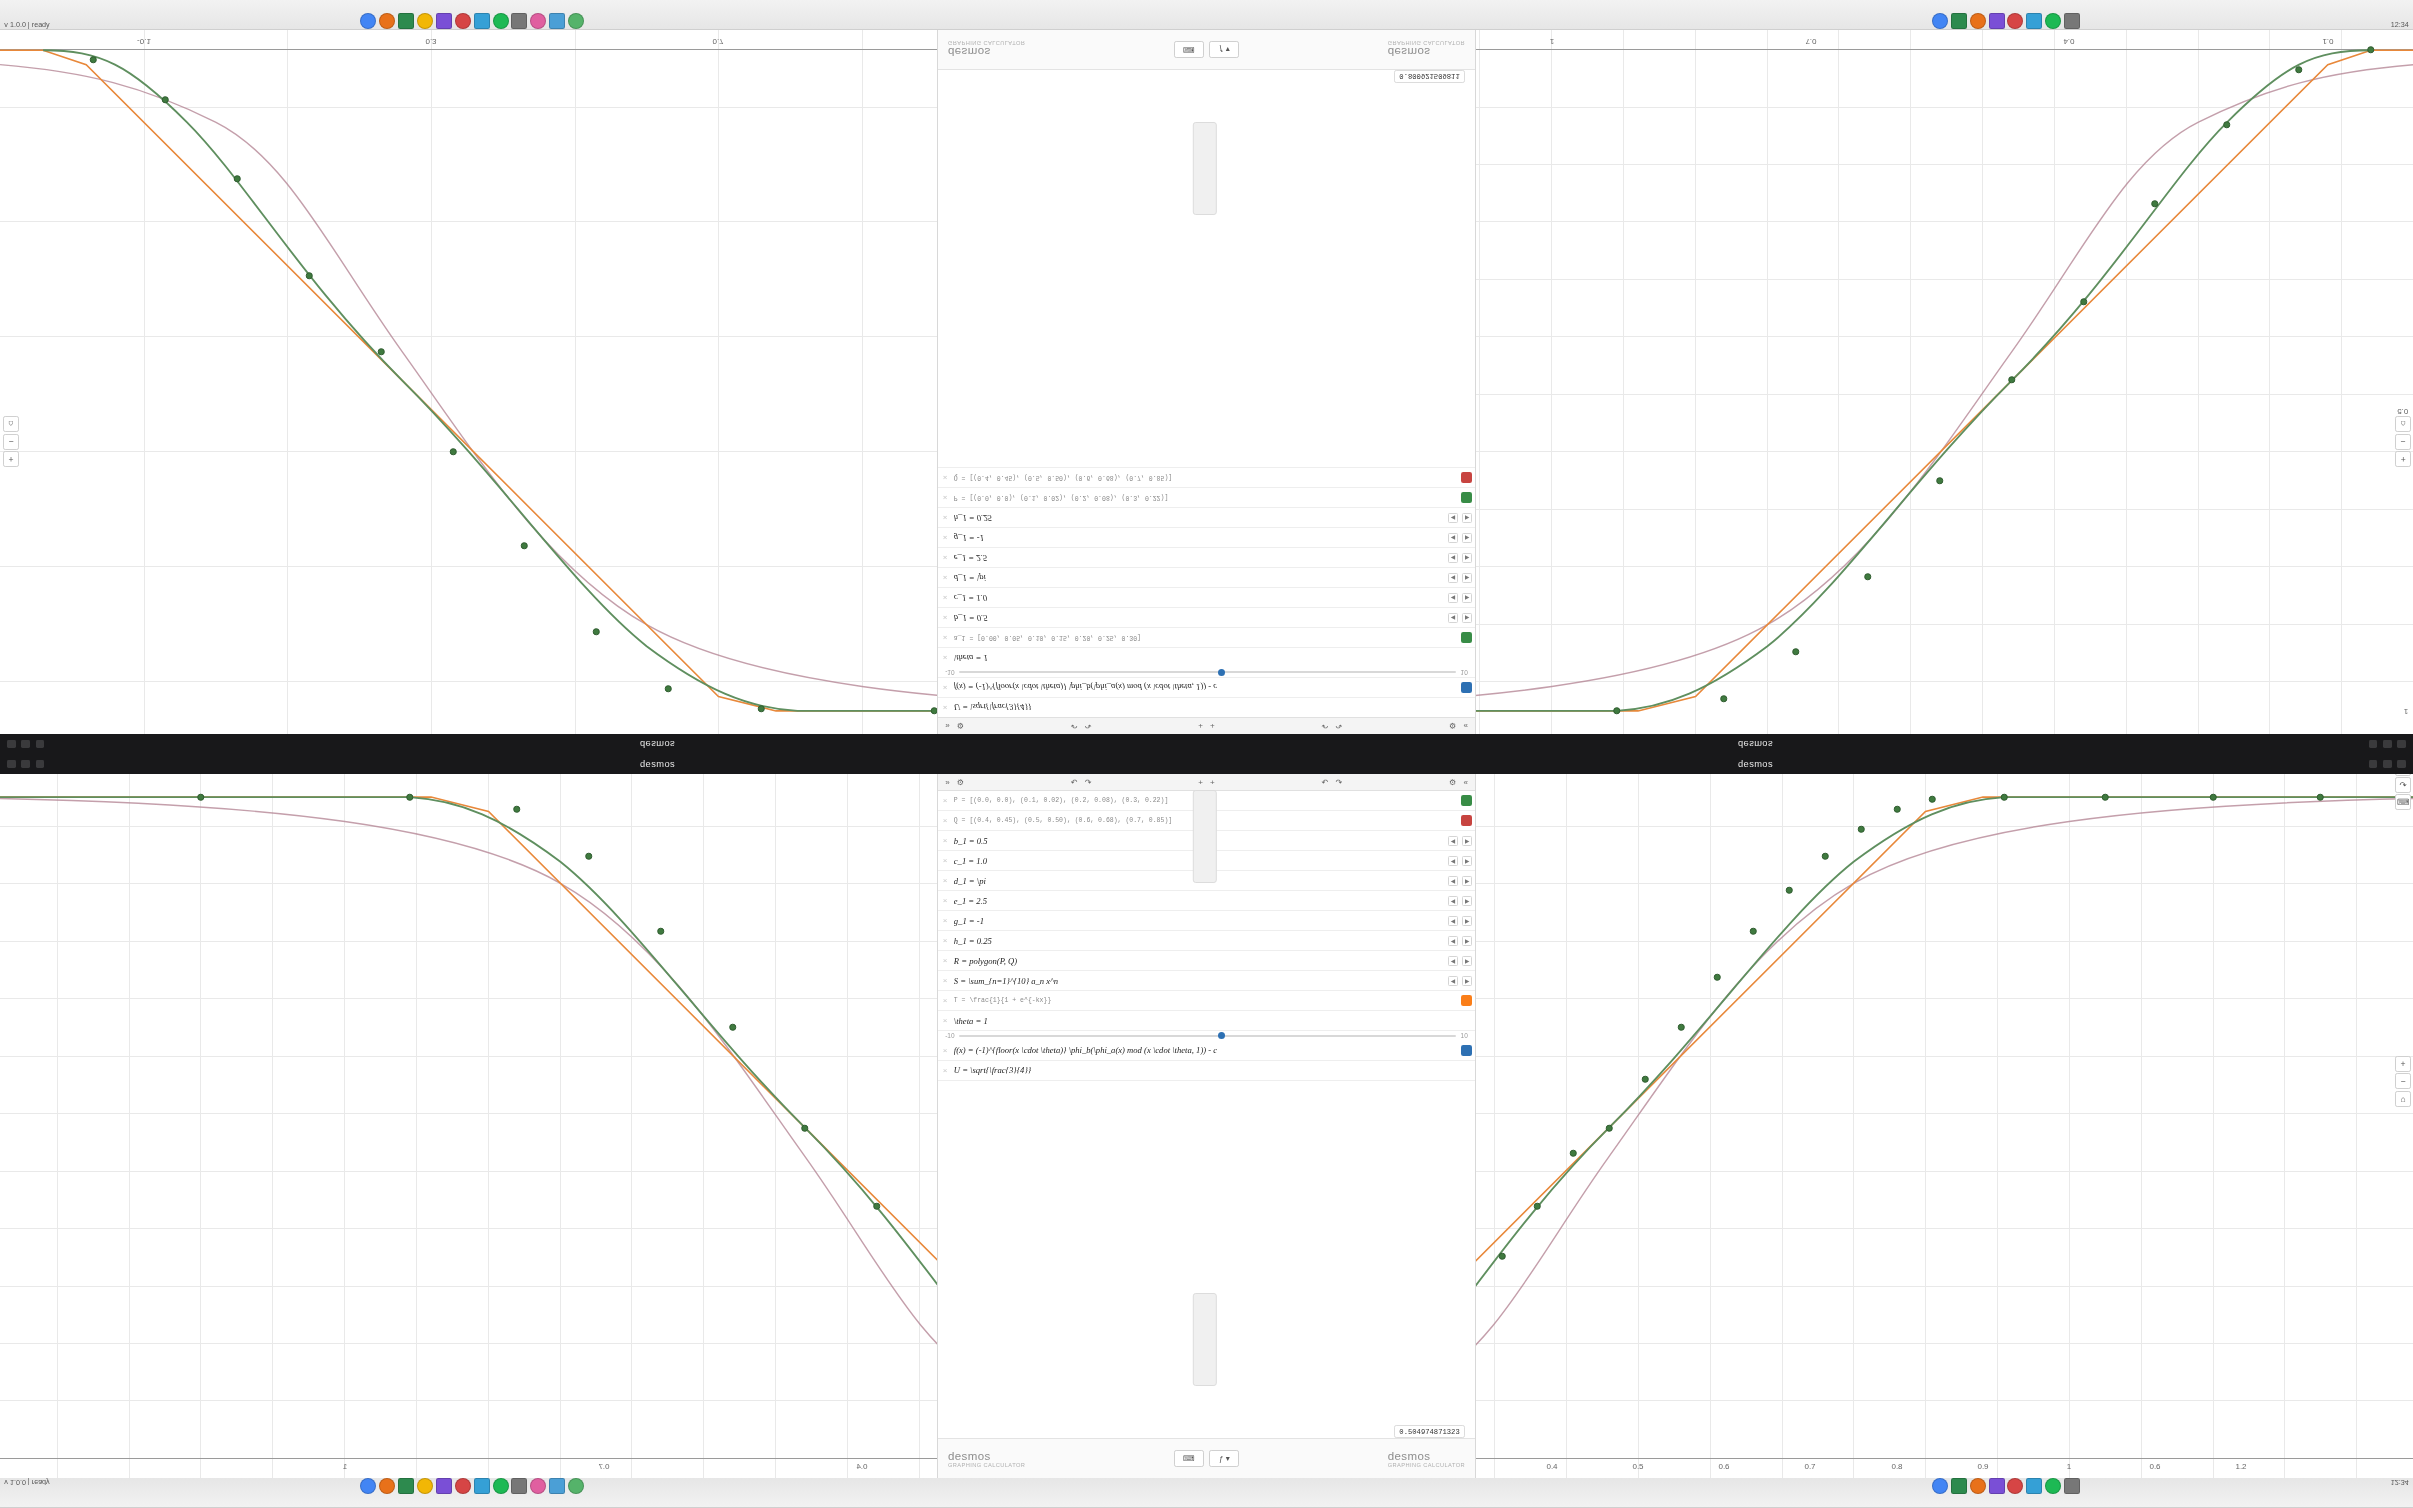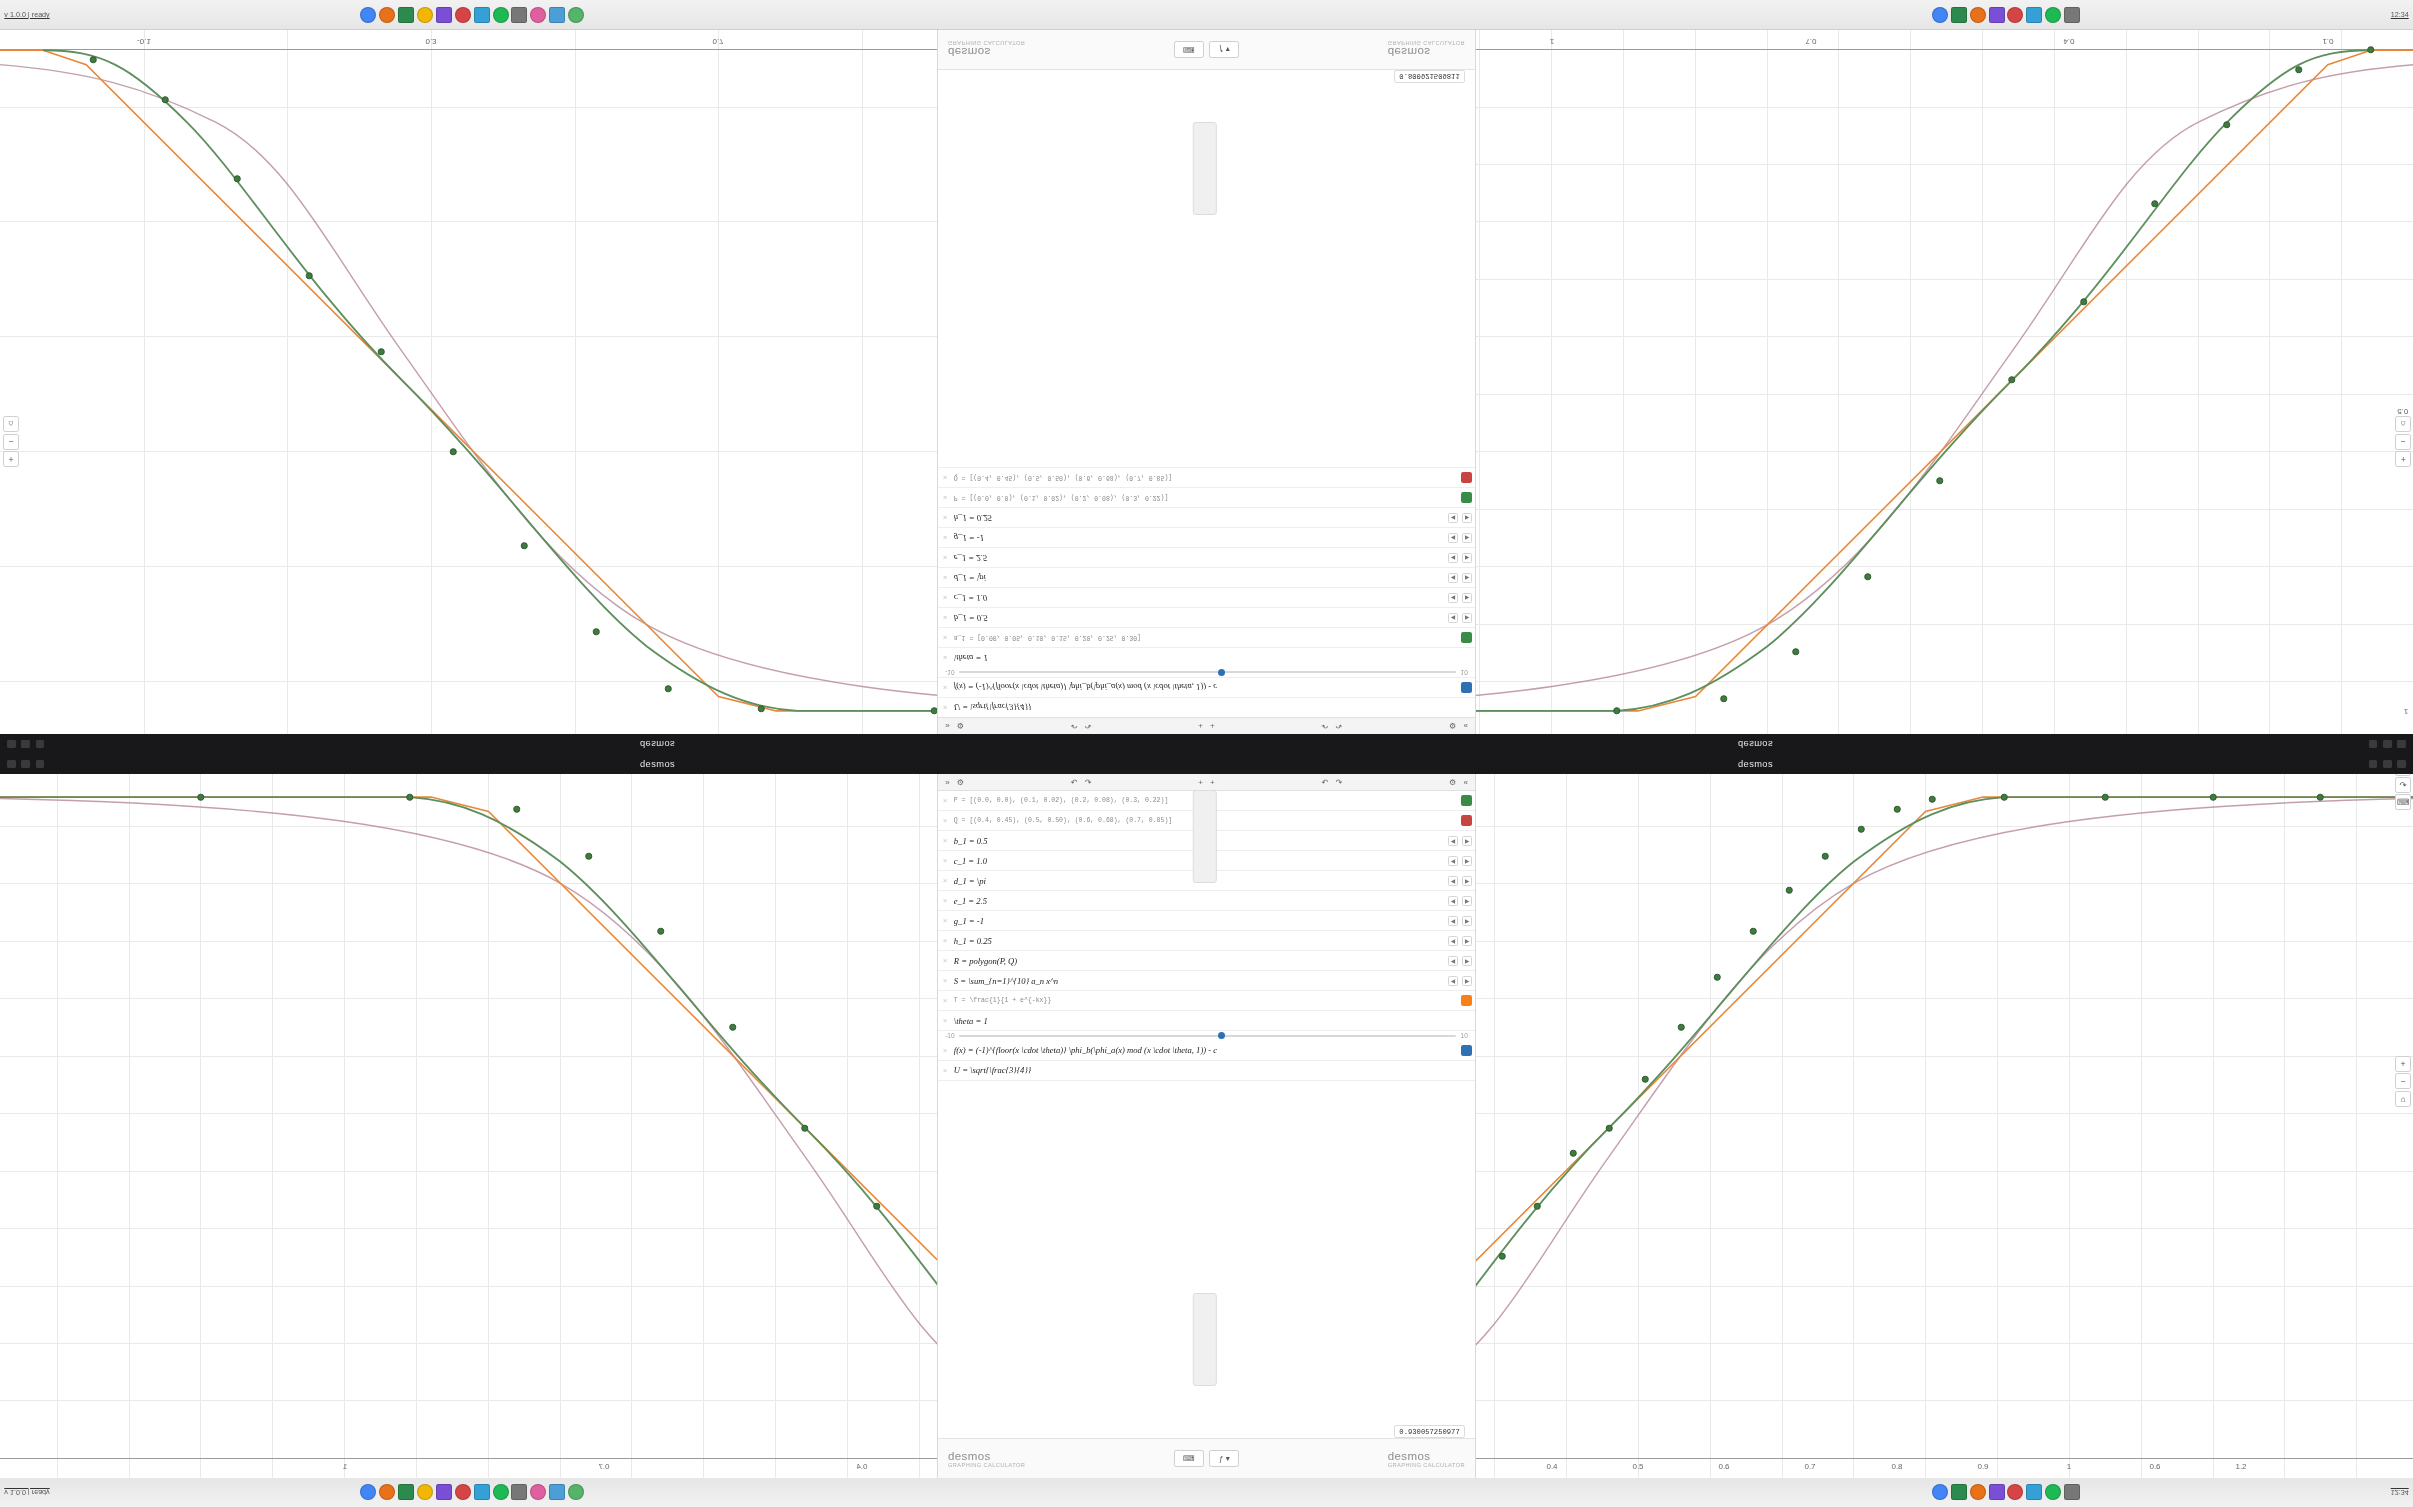--- a/index.html
+++ b/index.html
@@ -33,21 +33,21 @@
     position: absolute;
     left: 0; width: 2413px; height: 30px;
     background: linear-gradient(#f2f2f2, #e6e6e6);
     border-bottom: 0.7px solid #cfcfcf;
     display: flex; align-items: center;
     font-size: 8px; color: #333;
     z-index: 40;
   }
   .taskbar.top { top: 0; }
   .taskbar.bottom { top: 1478px; height: 30px; border-bottom: none; border-top: 0.7px solid #cfcfcf; transform: scaleY(-1); }
-  .tb-seg { display: flex; align-items: center; gap: 2.9px; padding: 0 4.3px; height: 100%; text-decoration: underline; }
+  .tb-seg { display: flex; align-items: flex-end; gap: 2.9px; padding: 0 4.3px; height: 100%; }
   .tb-dot {
     width: 16px; height: 16px; border-radius: 50%;
     display: inline-block; border: 0.7px solid rgba(0,0,0,.18);
   }
   .tb-sq {
     width: 16px; height: 16px; border-radius: 2.2px;
     display: inline-block; border: 0.7px solid rgba(0,0,0,.18);
   }
   .tb-text { font-size: 7.2px; color: #555; white-space: nowrap; }
 
@@ -619,21 +619,21 @@
           <span class="color-chip" style="background:#2d70b3"></span>
         </div>
         <div class="expr-row">
           <span class="del">×</span>
           <span class="body expr-math">U = \sqrt{\frac{3}{4}}</span>
         </div>
       </div>
 
       <div style="position:absolute; left:0; right:0; bottom:40px;">
         <div style="display:flex; justify-content:flex-end; padding:0 10px;">
-          <span class="val-pill">0.930057250977</span>
+          <span class="val-pill">0.504974871323</span>
         </div>
       </div>
 
       <div style="position:absolute; left:0; right:0; bottom:0; height:40px; background:#fafafa; border-top:0.7px solid #e3e3e3; display:flex; align-items:center; justify-content:space-between; padding:0 10px;">
         <div class="desmos-logo">
           <span>desmos</span>
           <small>GRAPHING CALCULATOR</small>
         </div>
         <div style="display:flex; gap:5.7px;">
           <span class="hdr-btn">⌨</span>

